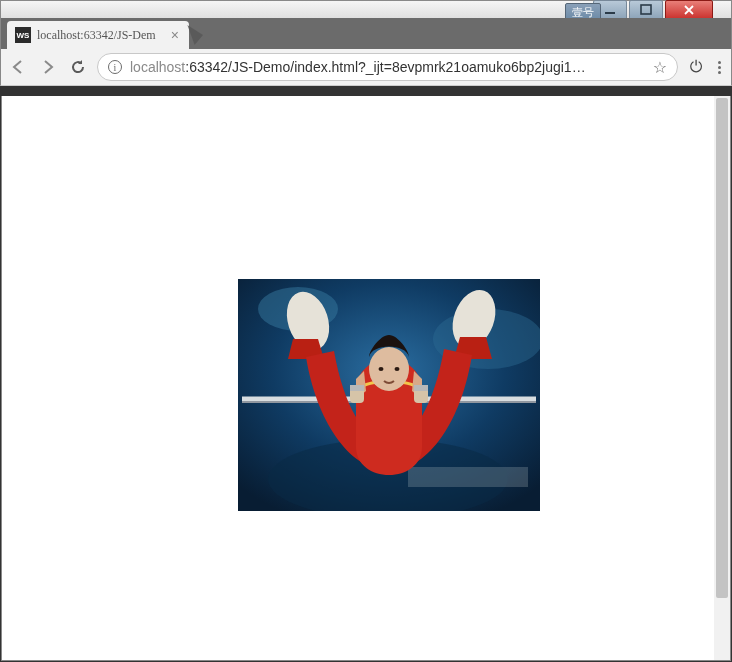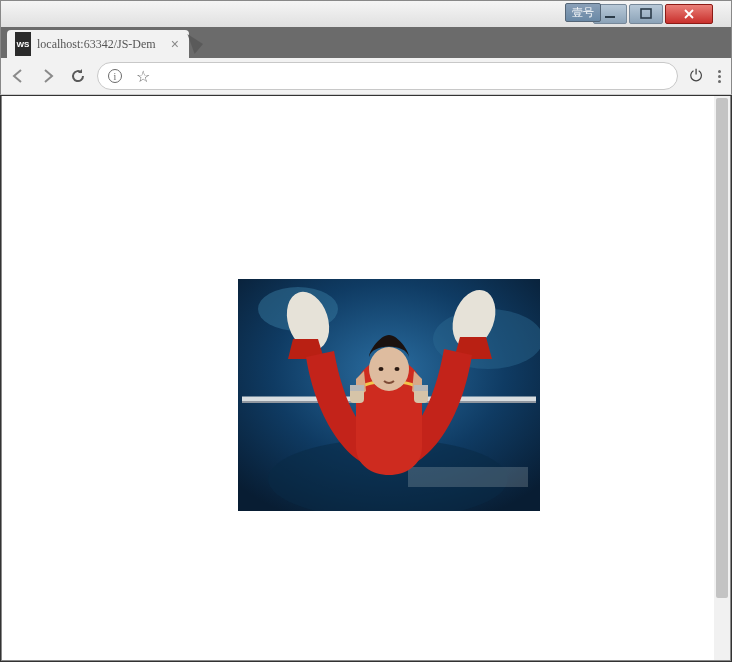--- a/index.html
+++ b/index.html
@@ -7,21 +7,21 @@
       width: 732px;
       height: 662px;
       background: #333;
       font-family: "Segoe UI", Tahoma, sans-serif;
       font-size: 12px;
       overflow: hidden;
       position: relative;
     }
     
     .titlebar {
-      height: 27px;
+      height: 18px;
       background: linear-gradient(#f5f5f5, #e0e0e0);
       border: 1px solid #888;
       border-bottom: none;
       display: flex;
       align-items: center;
       justify-content: flex-end;
       padding-right: 18px;
       position: relative;
     }
     .title-label-box {
@@ -70,21 +70,21 @@
       border-top-left-radius: 4px;
       border-top-right-radius: 4px;
       display: flex;
       align-items: center;
       padding: 0 8px;
       font-size: 12px;
       color: #555;
       position: relative;
     }
     .favicon {
-      width: 16px; height: 24px;
+      width: 16px; height: 16px;
       background: #2b2b2b;
       color: #fff;
       font-size: 8px;
       display: flex;
       align-items: center;
       justify-content: center;
       margin-right: 6px;
       font-weight: bold;
     }
     .tab-title { flex: 1; white-space: nowrap; overflow: hidden; font-family: Liberation Serif, serif; }
@@ -214,20 +214,23 @@
       </svg>
   </div>
   <div class="nav-btn active">
     <svg width="18" height="18" viewBox="0 0 18 18">
         <path d="M14 9 A5 5 0 1 1 12.5 5.5" fill="none" stroke="#595959" stroke-width="2"></path>
         <path d="M13 2 L13 6 L9 6 Z" fill="#595959"></path>
       </svg>
   </div>
   <div class="omnibox">
     <div class="info-icon">i</div>
+    <div class="url">
+      <span class="muted">localhost</span><span>:63342/JS-Demo/index.html?_ijt=8evpmrk21oamuko6bp2jugi1…</span>
+    </div>
     <div class="star">☆</div>
   </div>
   <div class="ext-icon">⏻</div>
   <div class="menu-dots">
       <span></span>
       <span></span>
       <span></span>
     </div>
 </div>
 

